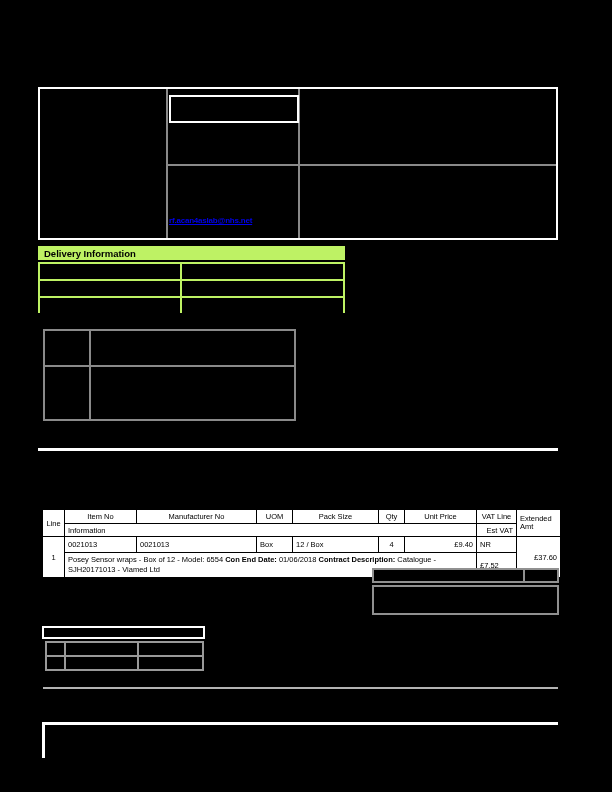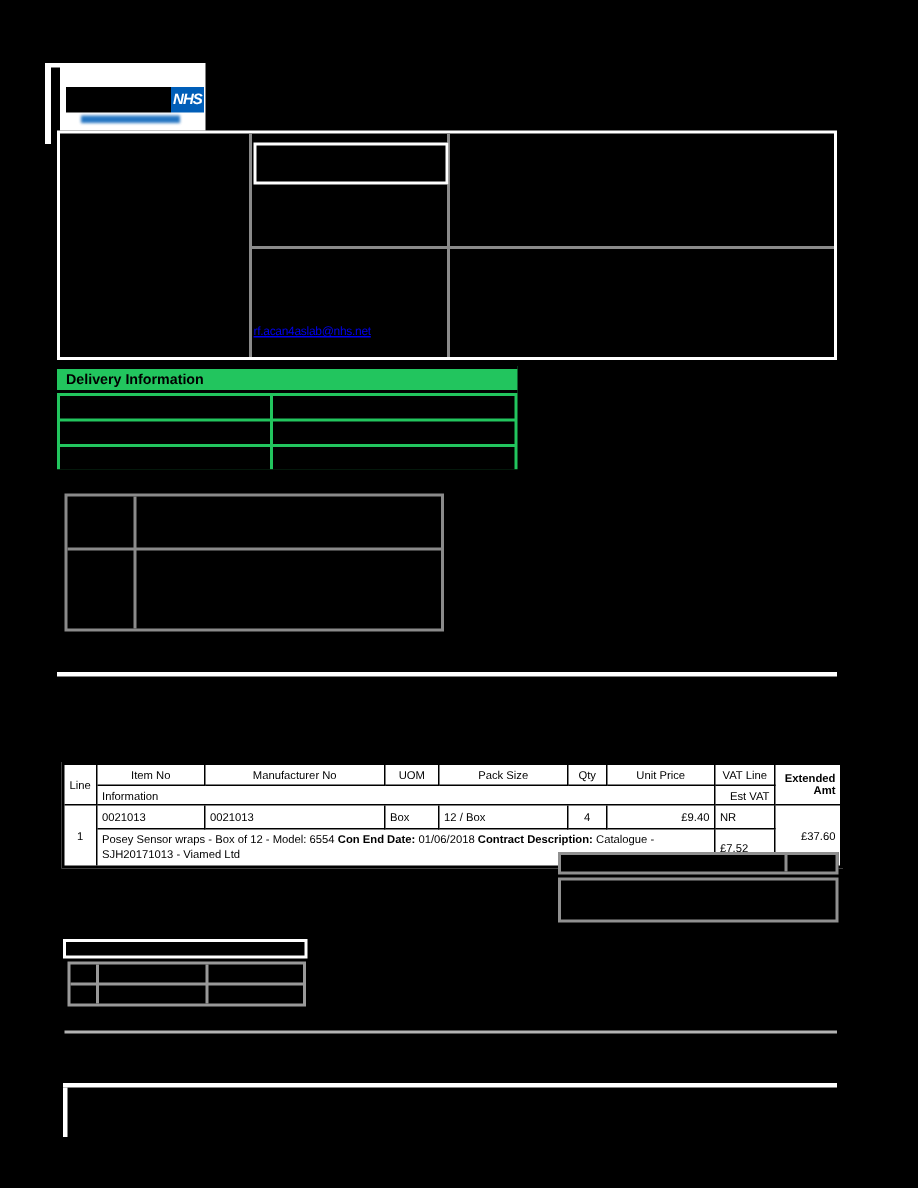--- a/index.html
+++ b/index.html
@@ -22,26 +22,26 @@
   .logo-bline { left:10px; top:48px; width:97px; height:4px; background:#000; }
 
   
   .header-box { left:38px; top:87px; width:520px; height:153px; background:#000;
                 border:2px solid #fff; box-sizing:border-box; }
   .hdr-v1 { left:126px; top:0; bottom:0; width:2px; background:#8a8a8a; }
   .hdr-v2 { left:258px; top:0; bottom:0; width:2px; background:#8a8a8a; }
   .hdr-h1 { left:126px; right:0; top:75px; height:2px; background:#8a8a8a; }
   .hdr-inner-rect { left:129px; top:6px; width:126px; height:24px; background:#000;
                     border:2px solid #fff; }
-  .email-link { left:129px; top:127px; font-size:8px; font-weight:normal;
+  .email-link { left:129px; top:127px; font-size:8px; font-weight:bold;
                 color:var(--link-blue,#0000EE); text-decoration:underline;
                 filter:blur(0.4px); letter-spacing:-0.2px; white-space:nowrap; }
 
   
-  .info-section { background:#22c55e; border-top:2px solid #000; box-sizing:border-box; }
+  .info-section { background:#bef264; border-top:2px solid #000; box-sizing:border-box; }
   .delivery { left:38px; top:244px; width:307px; height:69px; }
   .payment  { left:348px; top:244px; width:210px; height:54px; }
   .info-title { position:absolute; left:6px; top:2px; font-size:9.5px; font-weight:bold; white-space:nowrap; }
   .info-underline { position:absolute; left:0; right:0; top:14px; height:2px; background:#000; }
   .cells-grid { position:absolute; display:grid; gap:2px; }
   .delivery .cells-grid { left:2px; top:18px; width:303px; height:49px;
                           grid-template-columns:140px 1fr; grid-template-rows:repeat(3,1fr); }
   .payment .cells-grid  { left:2px; top:18px; width:206px; height:34px;
                           grid-template-columns:147px 1fr; grid-template-rows:repeat(2,1fr); }
   .cells-grid > div { background:#000; }
@@ -59,21 +59,21 @@
                  grid-template-columns:22px 72px 120px 36px 86px 26px 72px 40px 43px;
                  grid-template-rows:14px 13px 16px 24px;
                  background:#fff; border:2px solid #000; font-size:7.5px; }
   .items-table > div { border-right:1px solid #000; border-bottom:1px solid #000;
                        display:flex; align-items:center; padding:0 3px;
                        white-space:nowrap; overflow:hidden; box-sizing:border-box; }
   .items-table > div.noR { border-right:none; }
   .items-table > div.noB { border-bottom:none; }
   .ctr { justify-content:center; }
   .rgt { justify-content:flex-end; }
-  .wrap2 { white-space:normal !important; text-align:right; line-height:1.1;font-weight:bold; }
+  .wrap2 { white-space:normal !important; text-align:left; line-height:1.1; }
   .desc-cell { display:block !important; padding:2px 3px !important;
                line-height:1.3; white-space:normal !important; }
   .desc-cell b { font-weight:bold; }
 
   
   .tot1 { left:372px; top:568px; width:187px; height:15px; background:#000;
           border:2px solid #909090; box-sizing:border-box; }
   .tot1-div { position:absolute; left:149px; top:0; bottom:0; width:2px; background:#909090; }
   .tot2 { left:372px; top:585px; width:187px; height:30px; background:#000;
           border:2px solid #909090; box-sizing:border-box; }
@@ -90,29 +90,20 @@
   
   .footer-rule { left:43px; top:687px; width:515px; height:2px; background:#b3b3b3; }
   .bbox-top  { left:42px; top:722px; width:516px; height:3px; background:#fff; }
   .bbox-left { left:42px; top:725px; width:3px; height:33px; background:#fff; }
 </style>
 </head>
 <body>
 
 <div class="page">
 
-  <div class="abs logo-area">
-    <div class="abs logo-vbar"></div>
-    <div class="abs logo-redact"></div>
-    <div class="abs nhs-box">
-      <span>NHS</span>
-    </div>
-    <div class="abs logo-smudge"></div>
-    <div class="abs logo-bline"></div>
-  </div>
 
   <div class="abs header-box">
     <div class="abs hdr-v1"></div>
     <div class="abs hdr-v2"></div>
     <div class="abs hdr-h1"></div>
     <div class="abs hdr-inner-rect"></div>
     <a class="abs email-link" href="#">rf.acan4aslab@nhs.net</a>
   </div>
 
   <div class="abs info-section delivery">

